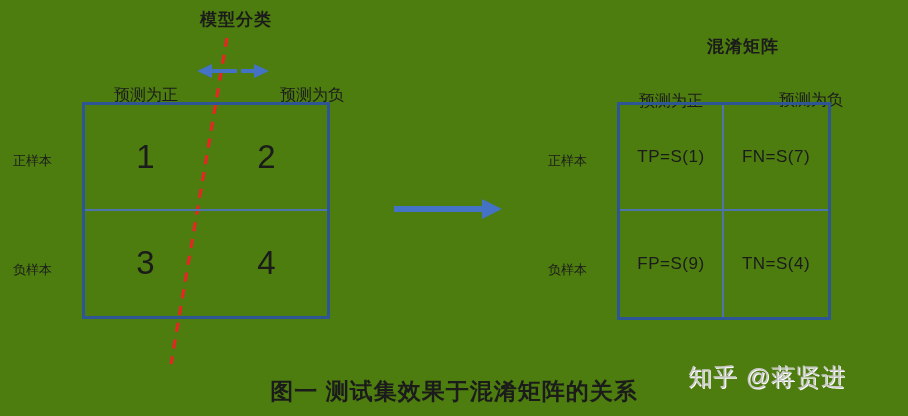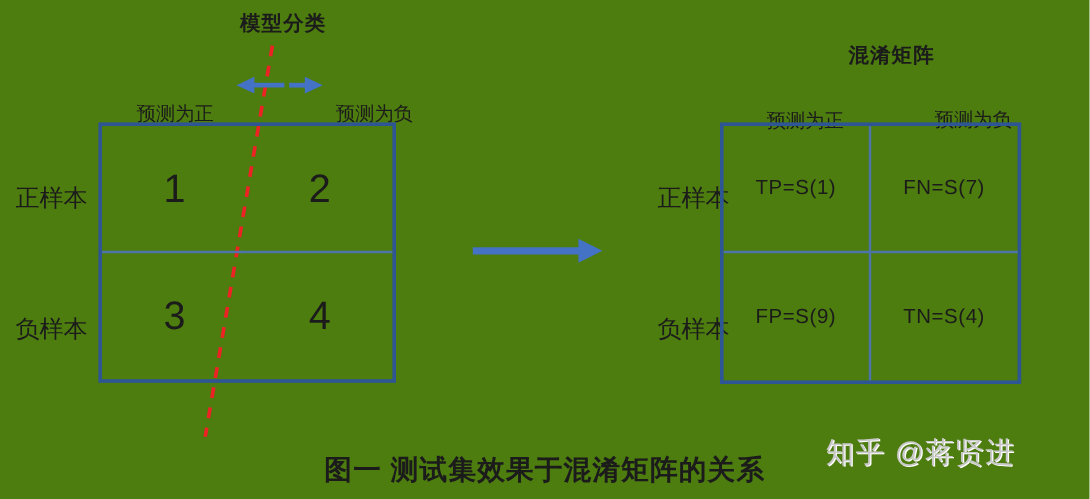--- a/index.html
+++ b/index.html
@@ -28,21 +28,21 @@
     pointer-events: none;
   }
   .panel-title {
     font-size: 17px;
     font-weight: bold;
     text-align: center;
     letter-spacing: 1px;
   }
   .col-header { font-size: 16px; white-space: nowrap; margin-top: 24px; }
   .col-header.centered { text-align: center; }
-  .row-label { font-size: 20px; white-space: nowrap; }
+  .row-label { font-size: 13px; white-space: nowrap; }
   .box {
     position: absolute;
     border: 3px solid var(--border-blue);
     display: grid;
     grid-template-columns: 1fr 1fr;
     grid-template-rows: 1fr 1fr;
     background: transparent;
   }
   .cell {
     display: flex;
@@ -116,21 +116,21 @@
   </div>
 
   <div class="abs panel-title" style="left:663px; top:7px; width:160px;margin-top:28px;">混淆矩阵</div>
 
   <div class="abs col-header centered" style="left:631px; top:67px; width:80px;">预测为正</div>
   <div class="abs col-header centered" style="left:771px; top:66px; width:80px;">预测为负</div>
 
   <div class="abs row-label" style="left:548px; top:152px;">正样本</div>
   <div class="abs row-label" style="left:548px; top:261px;">负样本</div>
 
-  <div class="box right-box" style="left:600px; top:102px; width:251px; height:218px;text-align:right;">
+  <div class="box right-box" style="left:617px; top:102px; width:214px; height:218px;text-align:right;">
     <div class="cell r1 c1 formula-cell">TP=S(1)</div>
     <div class="cell r1 c2 formula-cell">FN=S(7)</div>
     <div class="cell r2 c1 formula-cell">FP=S(9)</div>
     <div class="cell r2 c2 formula-cell">TN=S(4)</div>
   </div>
 
   <div class="abs caption">图一 测试集效果于混淆矩阵的关系</div>
   <div class="abs watermark">知乎 @蒋贤进</div>
 
 </div>

